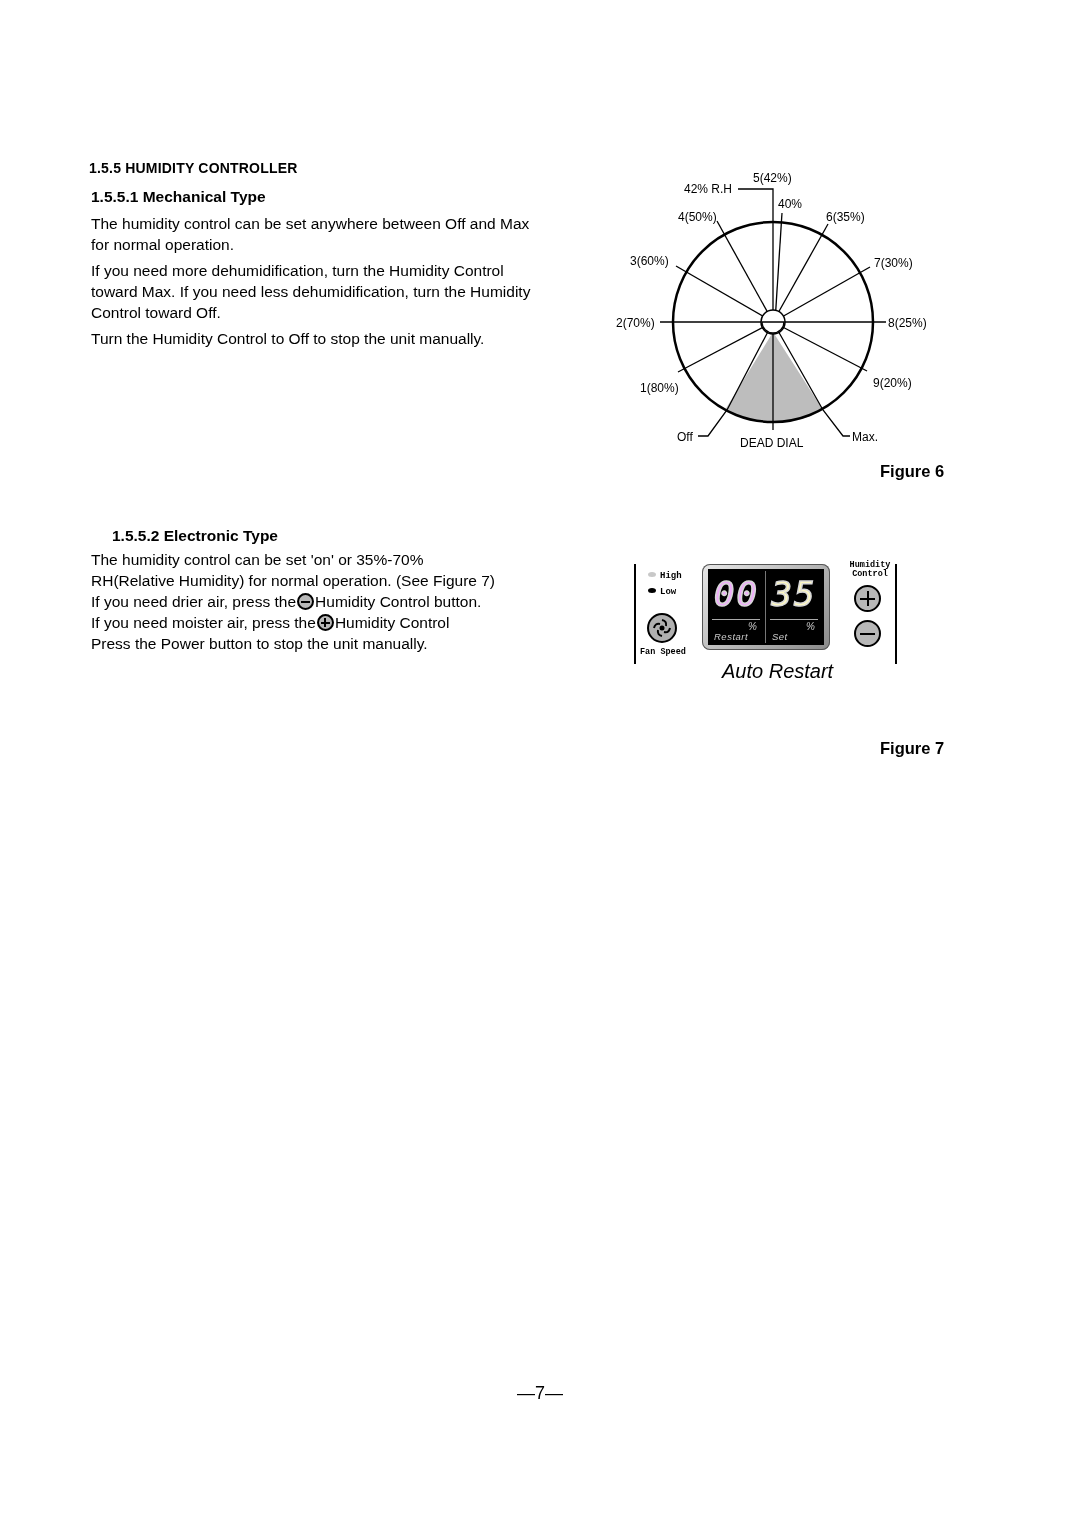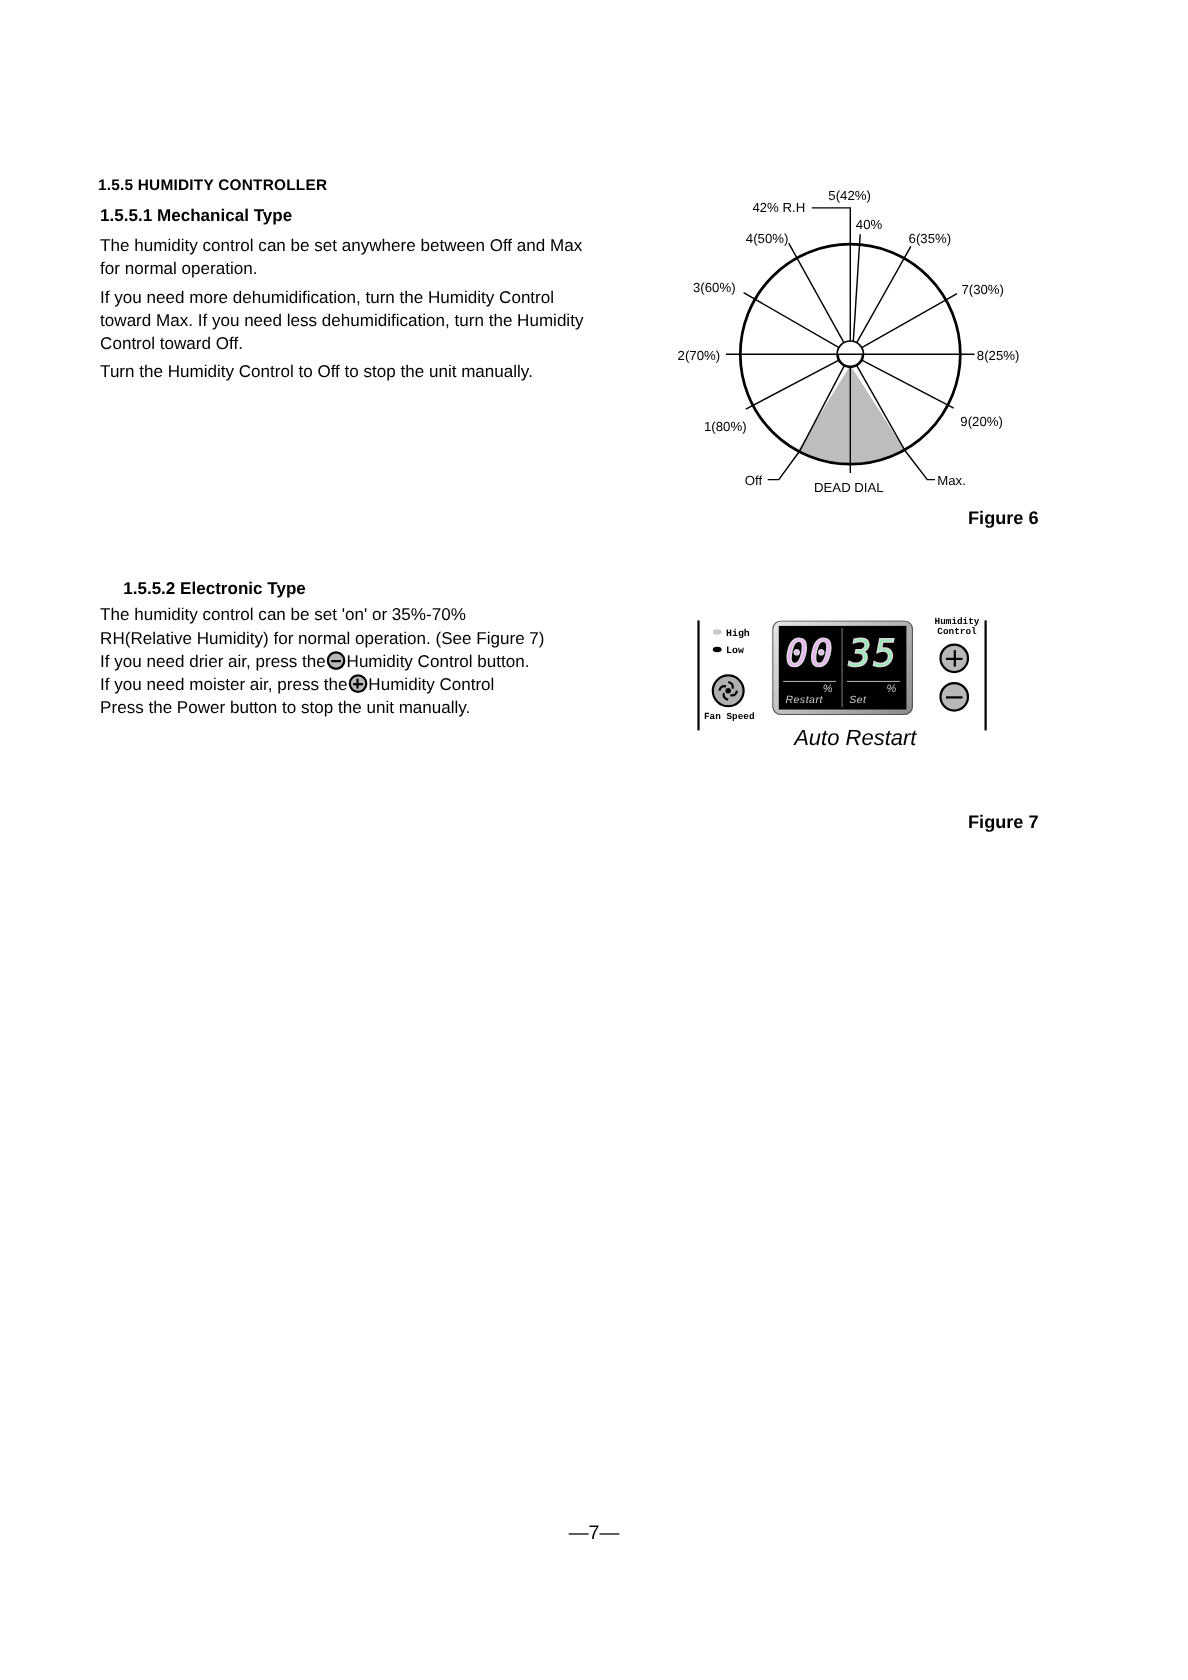--- a/index.html
+++ b/index.html
@@ -119,21 +119,21 @@
   </div>
   <div class="abs panel-small" style="left:10px; top:89px; font-size:8.5px;">Fan Speed</div>
 
   <div class="abs" style="left:72px; top:6px; width:128px; height:86px; border-radius:8px; background:linear-gradient(135deg,#e8e8e8,#8a8a8a); box-shadow: inset 0 0 0 1px #555;">
     <div class="abs" style="left:6px; top:5px; width:116px; height:76px; background:#000;">
       <div class="abs" style="left:57px; top:2px; width:1px; height:72px; background:#777;"></div>
       <div class="abs" style="left:4px; top:50px; width:48px; height:1px; background:#aaa;"></div>
       <div class="abs" style="left:62px; top:50px; width:48px; height:1px; background:#aaa;"></div>
 
       <div class="abs" style="left:6px; top:4px; width:48px; font-family:'DejaVu Sans Mono', monospace; font-size:34px; color:#f0abfc; -webkit-text-stroke:1.5px #d8d8d8; letter-spacing:2px; line-height:42px; font-style:italic;">00</div>
-      <div class="abs" style="left:62px; top:4px; width:48px; text-align:center; font-family:'DejaVu Sans Mono', monospace; font-size:34px; color:#86efac; -webkit-text-stroke:1.5px #d8d8d8; letter-spacing:2px; line-height:42px; font-style:italic;">35</div>
+      <div class="abs" style="left:62px; top:4px; width:48px; text-align:center; font-family:'DejaVu Sans Mono', monospace; font-size:34px; color:#fef9c3; -webkit-text-stroke:1.5px #d8d8d8; letter-spacing:2px; line-height:42px; font-style:italic;">35</div>
 
       <div class="abs" style="left:40px; top:52px; font-size:10px; color:#ccc; font-style:italic;">%</div>
       <div class="abs" style="left:98px; top:52px; font-size:10px; color:#ccc; font-style:italic;">%</div>
       <div class="abs" style="left:6px; top:62px; font-size:9.5px; color:#ccc; font-style:italic; letter-spacing:0.5px;">Restart</div>
       <div class="abs" style="left:64px; top:62px; font-size:9.5px; color:#ccc; font-style:italic; letter-spacing:0.5px;">Set</div>
     </div>
   </div>
 
   <div class="abs panel-small" style="left:212px; top:3px; width:56px; text-align:center; font-size:8.5px; line-height:9px;">
     <div>Humidity</div>

